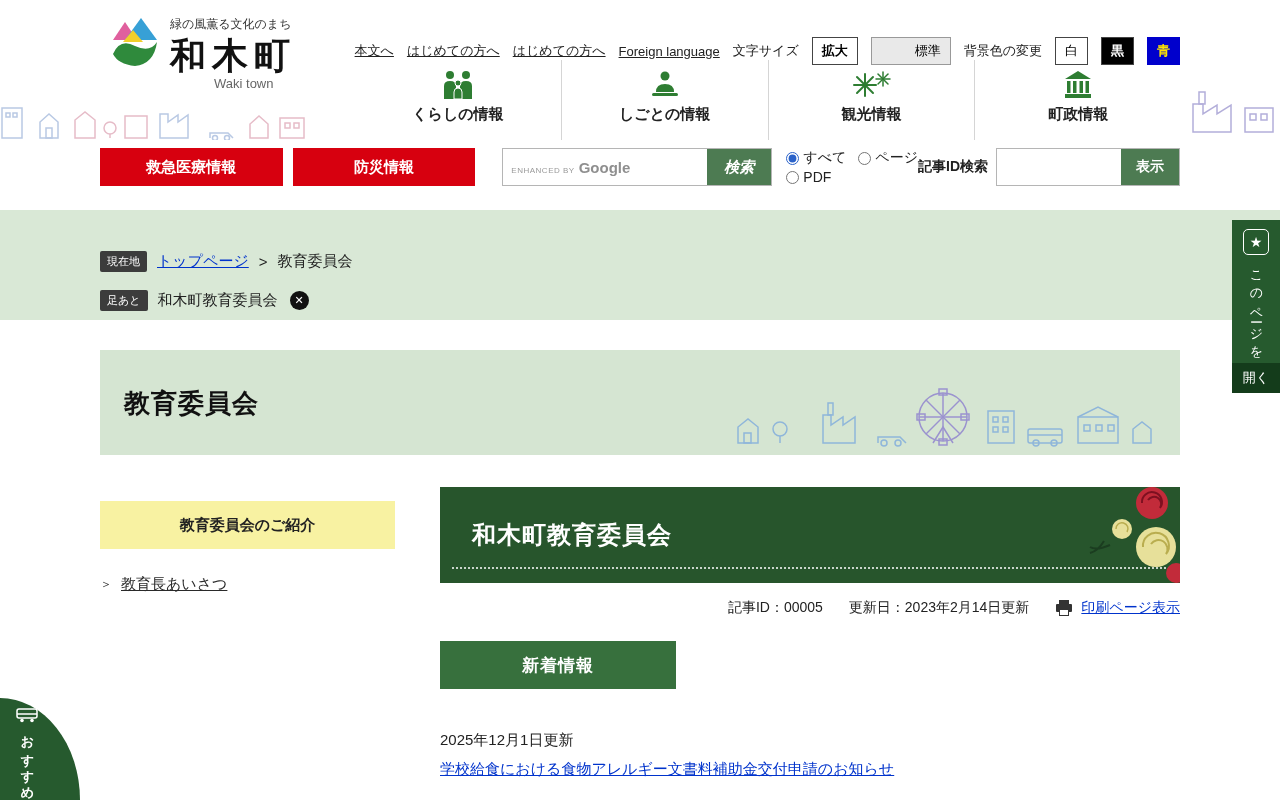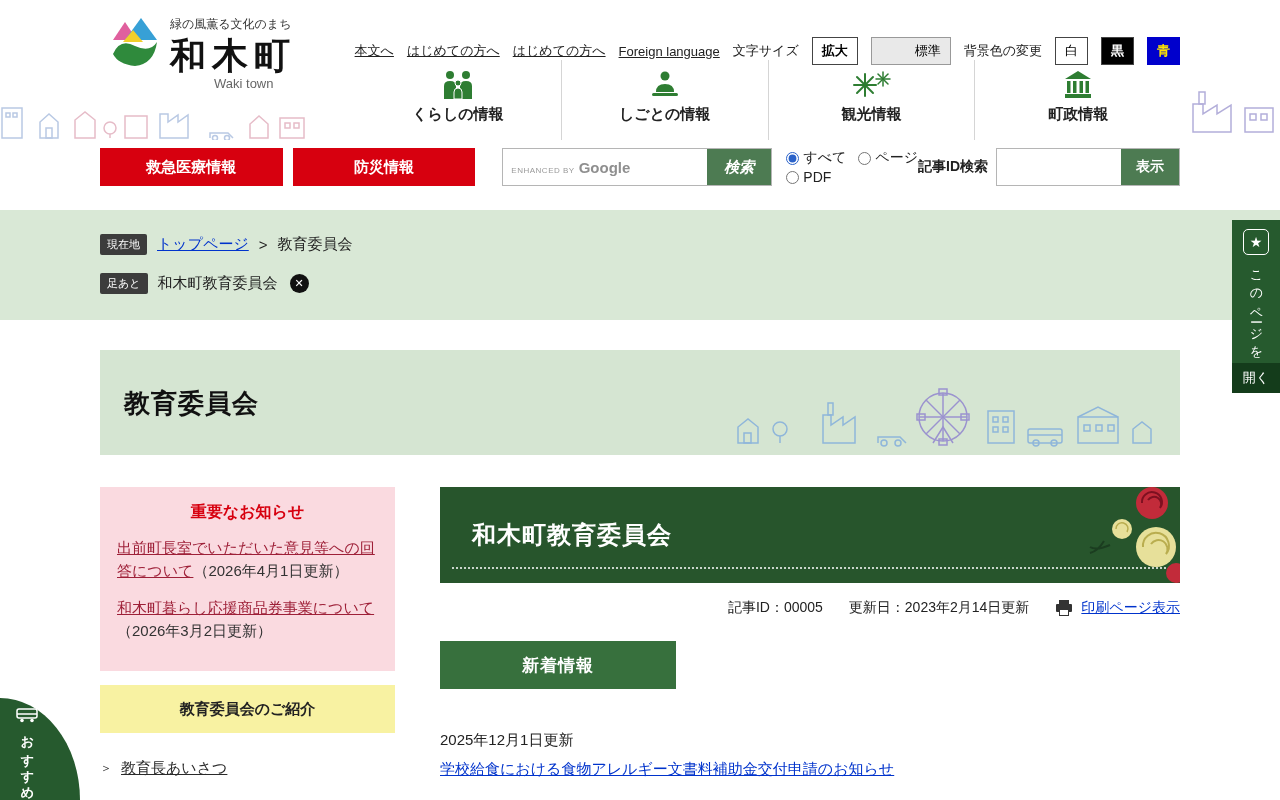--- a/index.html
+++ b/index.html
@@ -39,21 +39,21 @@
   .search-btn{width:64px;height:36px;background:#4d7b52;color:#fff;font-weight:bold;font-size:15px;border:none;cursor:pointer;font-family:inherit;flex:none;font-style:italic;}
   .scopes{margin-left:14px;display:grid;grid-template-columns:auto auto;column-gap:12px;row-gap:2px;font-size:14px;}
   .scopes label{display:flex;align-items:center;gap:4px;cursor:pointer;white-space:nowrap;}
   .scopes input{accent-color:#2a62c9;}
   .idsearch-label{margin-left:auto;font-size:14px;font-weight:bold;white-space:nowrap;}
   .idsearch{margin-left:8px;width:184px;height:38px;border:1px solid #b5b5b5;display:flex;background:#7dd3fc;flex:none;}
   .idsearch input{flex:1;border:none;outline:none;min-width:10px;font-size:14px;padding:0 6px;font-family:inherit;}
   .show-btn{width:58px;background:#4d7b52;color:#fff;font-weight:bold;font-size:14px;border:none;cursor:pointer;font-family:inherit;}
 
   
-  .breadcrumb-band{margin-top:8px;height:110px;background:#d9e8d6;padding:24px 0 0 100px;}
+  .breadcrumb-band{margin-top:8px;height:110px;background:#d9e8d6;padding:41px 0 0 100px;}
   .bc-row{display:flex;align-items:center;gap:10px;font-size:15px;}
   .bc-row + .bc-row{margin-top:18px;}
   .badge{background:#3c3c3c;color:#fff;font-size:11px;padding:3px 7px;border-radius:2px;flex:none;}
   .bc-sep{color:#222;}
   .close-btn{width:19px;height:19px;border-radius:50%;background:#111;color:#fff;font-size:11px;display:flex;align-items:center;justify-content:center;border:none;cursor:pointer;margin-left:2px;}
 
   
   .page-tab{position:absolute;right:0;top:220px;width:48px;background:#265a2e;color:#fff;text-align:center;padding-top:9px;z-index:5;cursor:pointer;}
   .star-box{width:26px;height:26px;border:1px solid #fff;border-radius:5px;margin:0 auto 7px;line-height:25px;font-size:14px;}
   .page-tab-label{writing-mode:vertical-rl;text-orientation:upright;font-size:13px;letter-spacing:3px;margin:0 auto;}
@@ -333,29 +333,20 @@
           <rect x="368" y="44" width="6" height="6"></rect>
           <rect x="380" y="44" width="6" height="6"></rect>
         <path d="M405,62 V48 l9,-7 9,7 v14 Z"></path>
       </g>
     </svg>
   </div>
 
   <div class="content">
 
     <aside class="sidebar">
-      <div class="notice-box">
-        <div class="notice-title">重要なお知らせ</div>
-        <div class="notice-item">
-          <a>出前町長室でいただいた意見等への回答について</a><span class="date">（2026年4月1日更新）</span>
-        </div>
-        <div class="notice-item">
-          <a>和木町暮らし応援商品券事業について</a><span class="date">（2026年3月2日更新）</span>
-        </div>
-      </div>
 
       <div class="intro-box">
         <span>教育委員会のご紹介</span>
       </div>
 
       <div class="side-links">
         <div class="side-link">
           <span class="chev">＞</span>
           <a>教育長あいさつ</a>
         </div>

